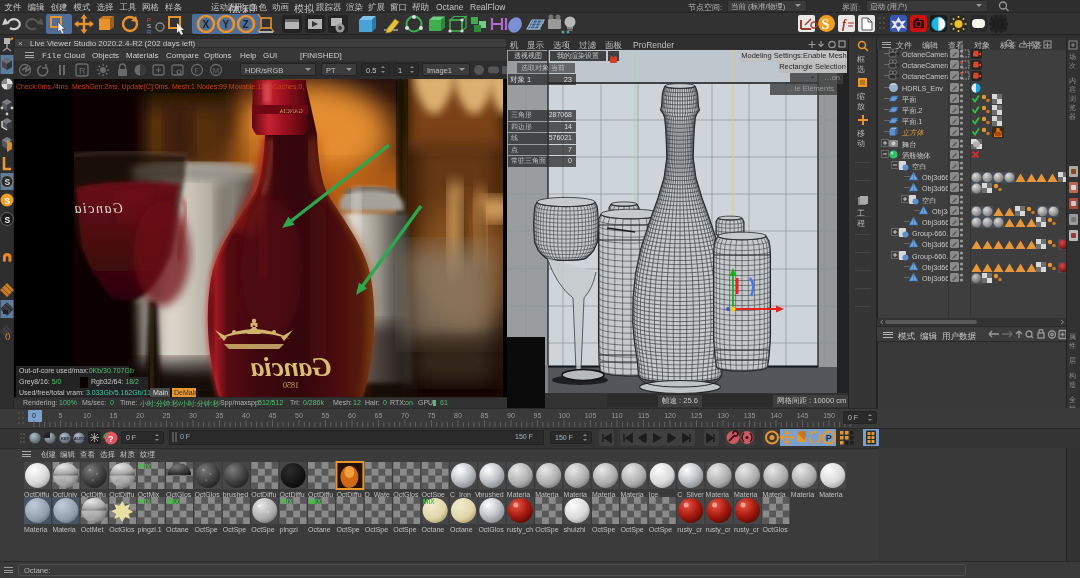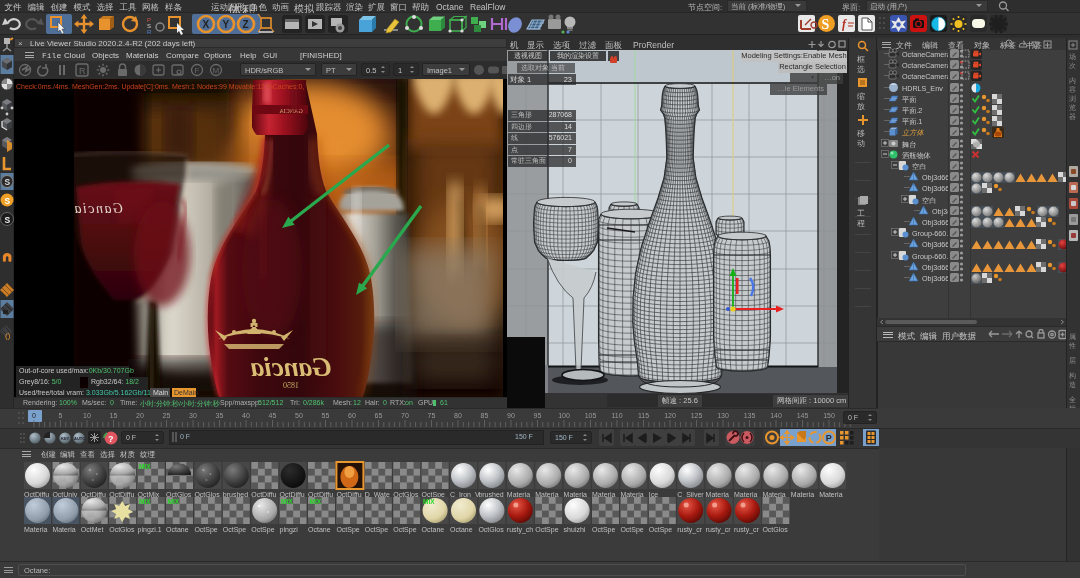--- a/index.html
+++ b/index.html
@@ -574,21 +574,21 @@
 <div class="ab" style="left:517px;top:63px;width:58px;height:10px;background:rgba(40,40,40,0.6);font-size:7px;color:#b8b8b8;line-height:10px;padding-left:4px;">选取对象 当前</div>
 <div class="ab" style="left:508px;top:74px;width:68px;height:11px;background:rgba(40,40,40,0.75);font-size:7.5px;color:#ddd;line-height:11px;padding-left:2px;">对象 1 <span style="float:right;margin-right:4px">23</span></div>
 <div class="ab" style="left:508px;top:110.0px;width:68px;height:10.5px;background:rgba(40,40,40,0.75);font-size:7px;color:#bbb;line-height:10px;padding-left:3px;">三角形 <span style="float:right;margin-right:4px;color:#ddd">287068</span></div>
 <div class="ab" style="left:508px;top:121.5px;width:68px;height:10.5px;background:rgba(40,40,40,0.75);font-size:7px;color:#bbb;line-height:10px;padding-left:3px;">四边形 <span style="float:right;margin-right:4px;color:#ddd">14</span></div>
 <div class="ab" style="left:508px;top:133.0px;width:68px;height:10.5px;background:rgba(40,40,40,0.75);font-size:7px;color:#bbb;line-height:10px;padding-left:3px;">线 <span style="float:right;margin-right:4px;color:#ddd">576021</span></div>
 <div class="ab" style="left:508px;top:144.5px;width:68px;height:10.5px;background:rgba(40,40,40,0.75);font-size:7px;color:#bbb;line-height:10px;padding-left:3px;">点 <span style="float:right;margin-right:4px;color:#ddd">7</span></div>
 <div class="ab" style="left:508px;top:156.0px;width:68px;height:10.5px;background:rgba(40,40,40,0.75);font-size:7px;color:#bbb;line-height:10px;padding-left:3px;">常驻三角面 <span style="float:right;margin-right:4px;color:#ddd">0</span></div>
 <div class="ab" style="left:741px;top:51px;width:106px;height:10.5px;background:#c2c2c2;font-size:7.5px;color:#2a2a2a;line-height:10px;text-align:center;">Modeling Settings:Enable Mesh Check</div>
 <div class="ab" style="left:778px;top:62px;width:69px;height:10.5px;background:#bdbdbd;font-size:7.5px;color:#2a2a2a;line-height:10px;text-align:center;">Rectangle Selection <span style="font-size:5px;vertical-align:1px">▼</span></div>
 <div class="ab" style="left:790px;top:73px;width:53px;height:10.5px;background:rgba(60,60,60,0.8);font-size:7.5px;color:#999;line-height:10px;text-align:right;padding-right:3px;">…on</div>
-<div class="ab" style="left:770px;top:84px;width:57px;height:10.5px;background:rgba(60,60,60,0.8);font-size:7.5px;color:#999;line-height:10px;text-align:right;padding-right:3px;">…le Elements</div>
+<div class="ab" style="left:770px;top:84px;width:67px;height:10.5px;background:rgba(60,60,60,0.8);font-size:7.5px;color:#999;line-height:10px;text-align:right;padding-right:3px;">…le Elements</div>
 <div class="ab" style="left:655px;top:393px;width:0px;height:0px;"></div>
 <div class="tx" style="left:658px;top:394.5px;font-size:7.5px;color:#c8c8c8;background:#3e3e3e;padding:1px 4px;">帧速 : 25.6</div>
 <div class="tx" style="left:773px;top:394.5px;font-size:7.5px;color:#c8c8c8;background:#3e3e3e;padding:1px 4px;">网格间距 : 10000 cm</div>
 <div class="ab" style="left:848px;top:38px;width:29px;height:374px;background:#353535;border-left:1px solid #222;border-right:1px solid #222;"></div>
 <svg class="ab" style="left:856px;top:40px;" width="14" height="12" viewBox="0 0 14 12">
     <circle cx="6" cy="5" r="3.5" fill="none" stroke="#e8962e" stroke-width="1.5"></circle>
     <line x1="8.5" y1="7.5" x2="12" y2="11" stroke="#e8962e" stroke-width="1.5"></line>
   </svg>
 <div class="tx" style="left:857px;top:54px;font-size:8px;color:#b8b8b8;">框</div>
 <div class="tx" style="left:857px;top:64px;font-size:8px;color:#b8b8b8;">选</div>

